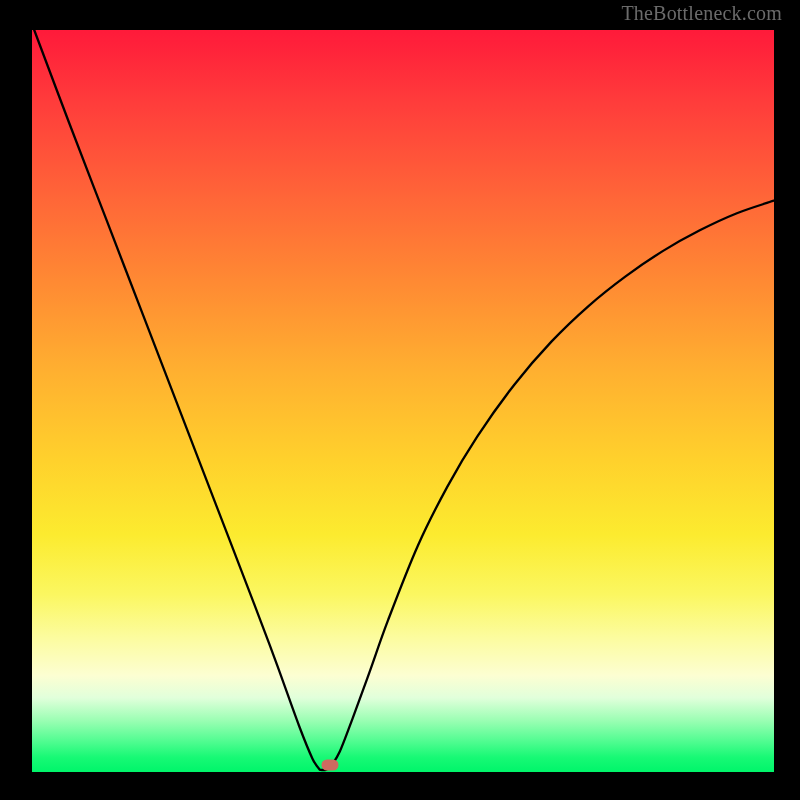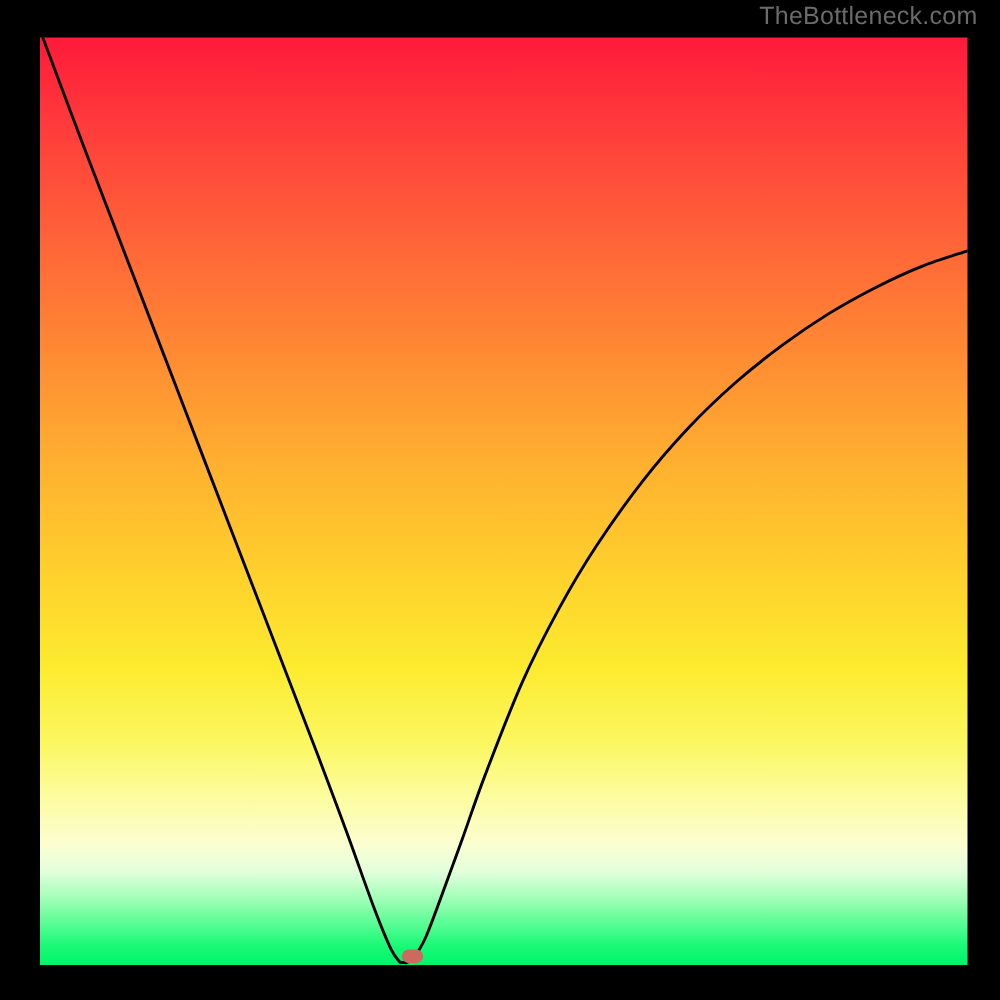--- a/index.html
+++ b/index.html
@@ -9,20 +9,21 @@
     height: 800px;
     background: #000;
     overflow: hidden;
     font-family: Arial, Helvetica, sans-serif;
   }
   .frame {
     position: relative;
     width: 800px;
     height: 800px;
     background: #000;
+    font-family: Liberation Serif, serif;
   }
   .watermark {
     position: absolute;
     top: 2px;
     right: 18px;
     color: #6b6b6b;
     font-size: 20px;
     font-weight: 400;
     letter-spacing: 0.2px;
     z-index: 5;

